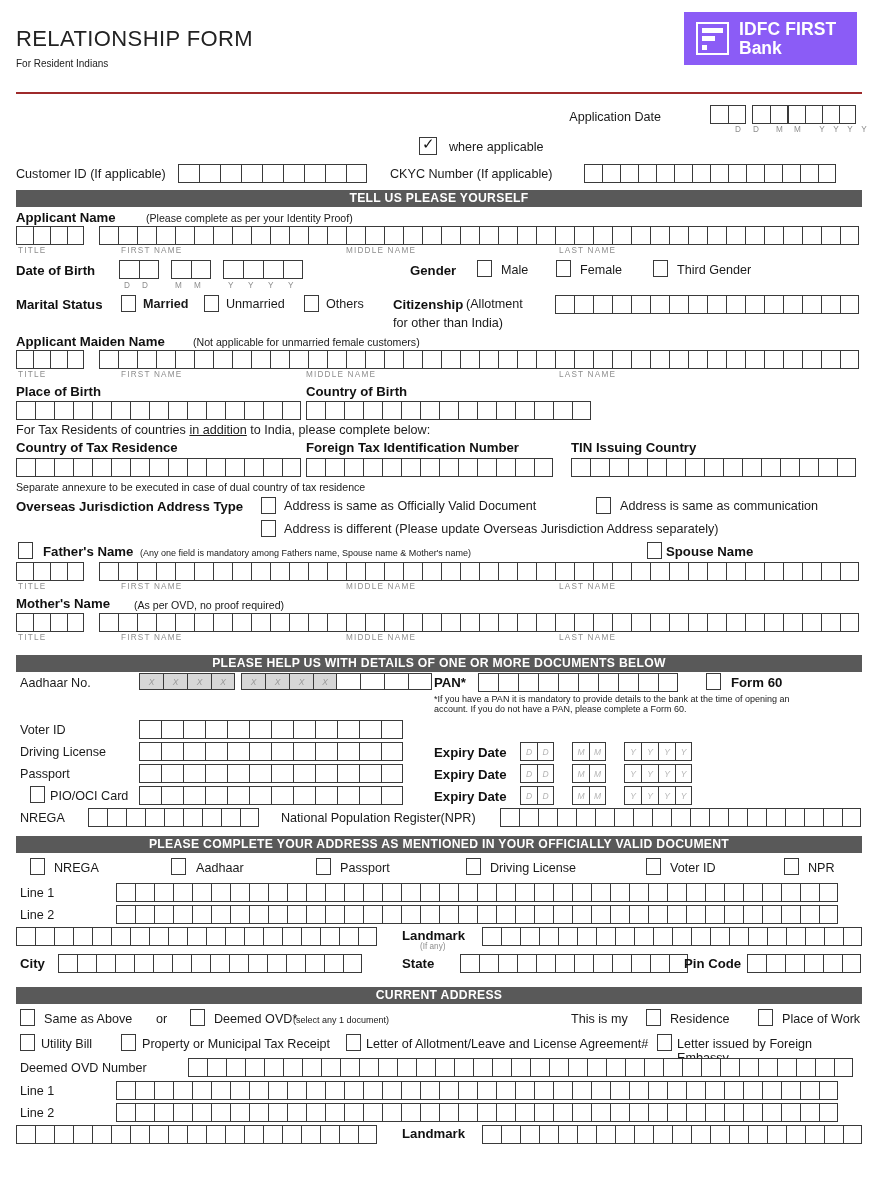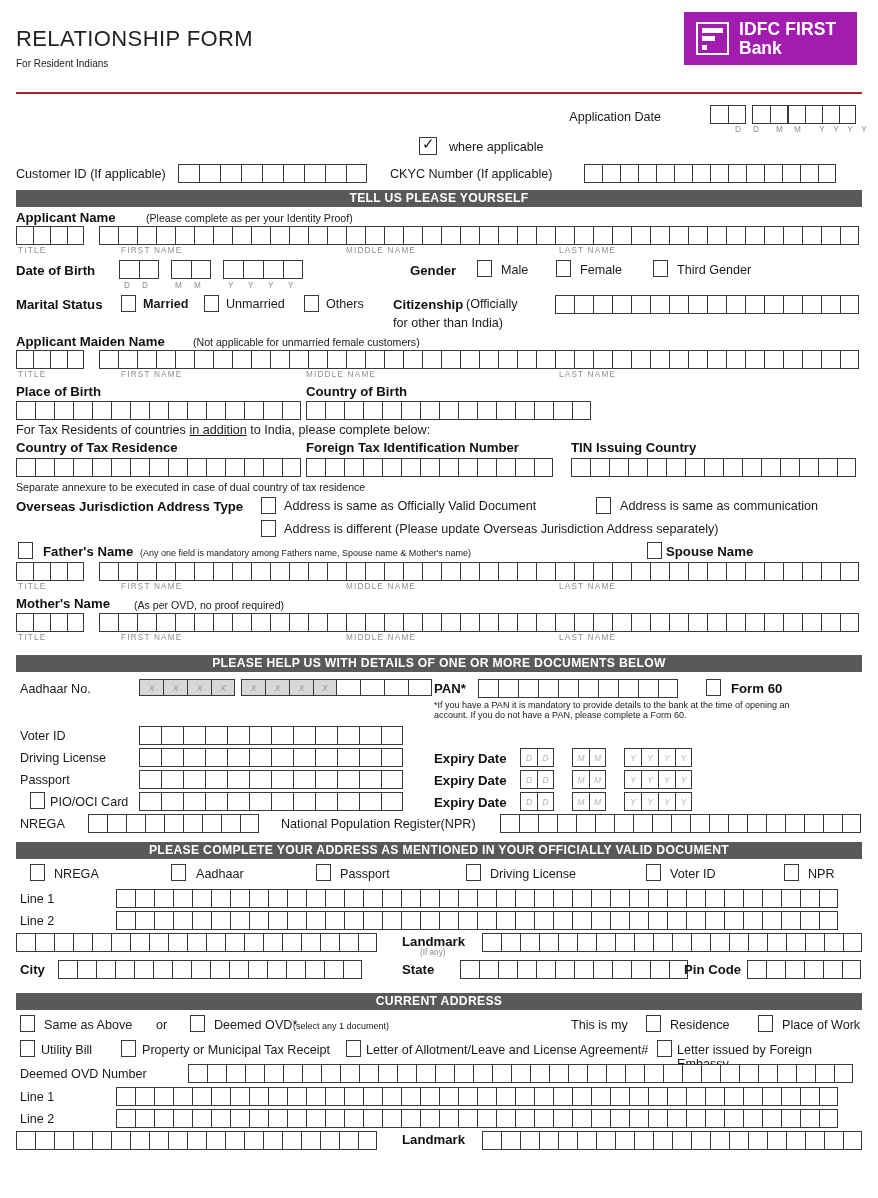--- a/index.html
+++ b/index.html
@@ -22,21 +22,21 @@
     position: absolute; left: 0; top: 26px;
     font-size: 22px; letter-spacing: .4px; font-weight: 400; color: #222;
   }
   .hdr-sub {
     position: absolute; left: 0; top: 58px;
     font-size: 10px; font-weight: 400; color: #222;
   }
   .logo {
     position: absolute; right: 5px; top: 12px;
     width: 173px; height: 53px;
-    background: #a21caf;
+    background: #8b5cf6;
     display: flex; align-items: center; gap: 10px;
     padding-left: 12px;
   }
   .logo-mark {
     width: 33px; height: 33px;
     border: 2.5px solid #fff;
     position: relative; flex: none;
   }
   .logo-mark i { position: absolute; background: #fff; display: block; }
   .logo-mark i.b1 { left: 3.5px; top: 3.5px; width: 21px; height: 5px; }
@@ -300,21 +300,21 @@
 
   <div class="row" style="height:22px;">
     <span class="abs lbl-b" style="left:0; top:3px;">Marital Status</span>
     <span class="abs cb tall" style="left:105px; top:1px;"></span>
     <span class="abs lbl" style="left:127px; top:3px;font-weight:bold;">Married</span>
     <span class="abs cb tall" style="left:188px; top:1px;"></span>
     <span class="abs lbl" style="left:210px; top:3px;">Unmarried</span>
     <span class="abs cb tall" style="left:288px; top:1px;"></span>
     <span class="abs lbl" style="left:310px; top:3px;">Others</span>
     <span class="abs lbl-b" style="left:377px; top:3px;">Citizenship</span>
-    <span class="abs lbl" style="left:450px; top:3px;">(Officially</span>
+    <span class="abs lbl" style="left:450px; top:3px;">(Allotment</span>
     <span class="abs" style="left:539px; top:1px;">
       <span class="boxes h19">
         <i style="width:19px"></i>
           <i style="width:19px"></i>
           <i style="width:19px"></i>
           <i style="width:19px"></i>
           <i style="width:19px"></i>
           <i style="width:19px"></i>
           <i style="width:19px"></i>
           <i style="width:19px"></i>
@@ -656,21 +656,21 @@
   </div>
   <div class="row" style="height:16px;">
     <span class="abs tiny-gray" style="left:2px; top:0;">TITLE</span>
     <span class="abs tiny-gray" style="left:105px; top:0;">FIRST NAME</span>
     <span class="abs tiny-gray" style="left:330px; top:0;">MIDDLE NAME</span>
     <span class="abs tiny-gray" style="left:543px; top:0;">LAST NAME</span>
   </div>
 
   <div class="bar" style="margin-top:6px;">PLEASE HELP US WITH DETAILS OF ONE OR MORE DOCUMENTS BELOW</div>
 
-  <div class="row" style="height:26px; margin-top:6px;">
+  <div class="row" style="height:26px; ">
     <span class="abs lbl" style="left:4px; top:4px;">Aadhaar No.</span>
     <span class="abs" style="left:123px; top:1px;">
       <span class="boxes gray">
         <i style="width:24px">X</i>
           <i style="width:24px">X</i>
           <i style="width:24px">X</i>
           <i style="width:24px">X</i>
       </span>
     </span>
     <span class="abs" style="left:225px; top:1px;">

